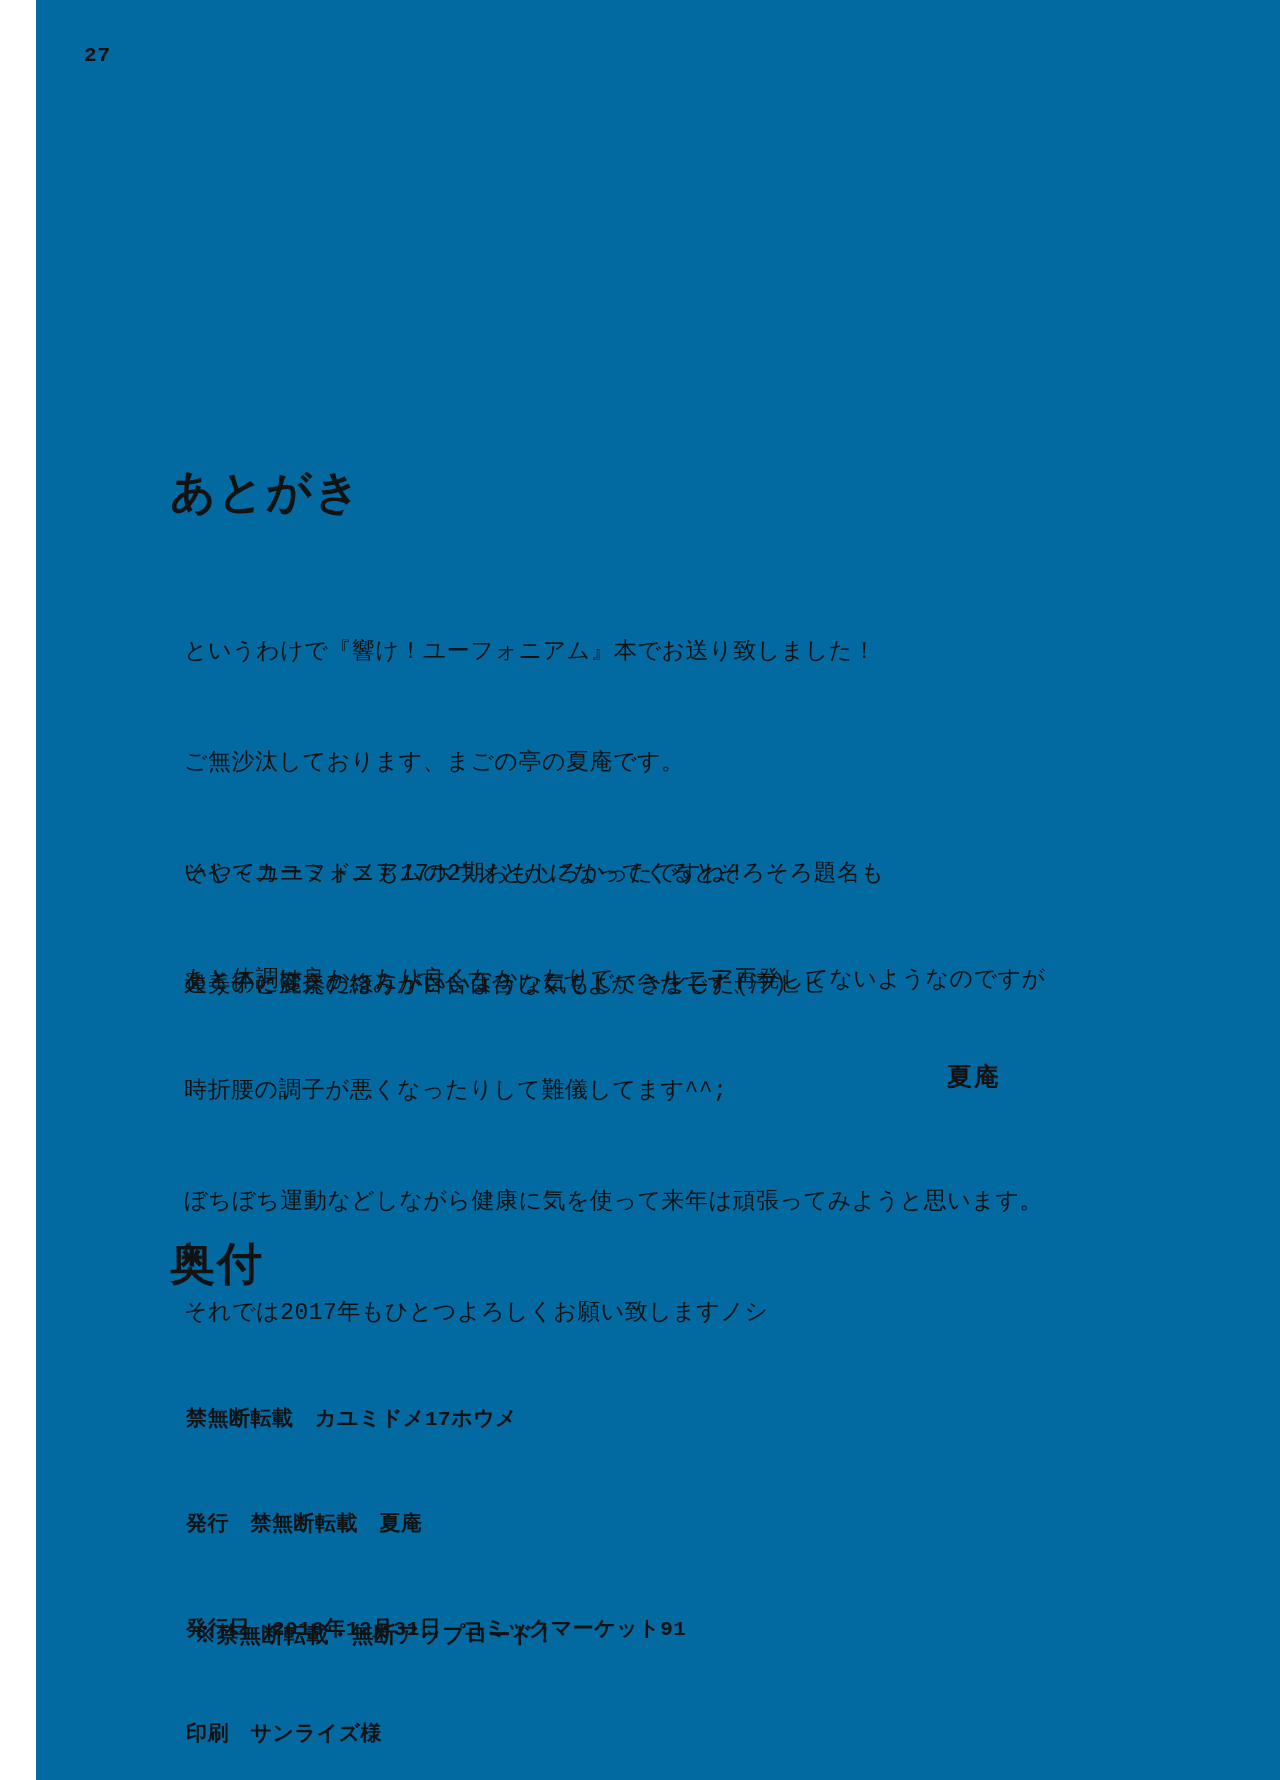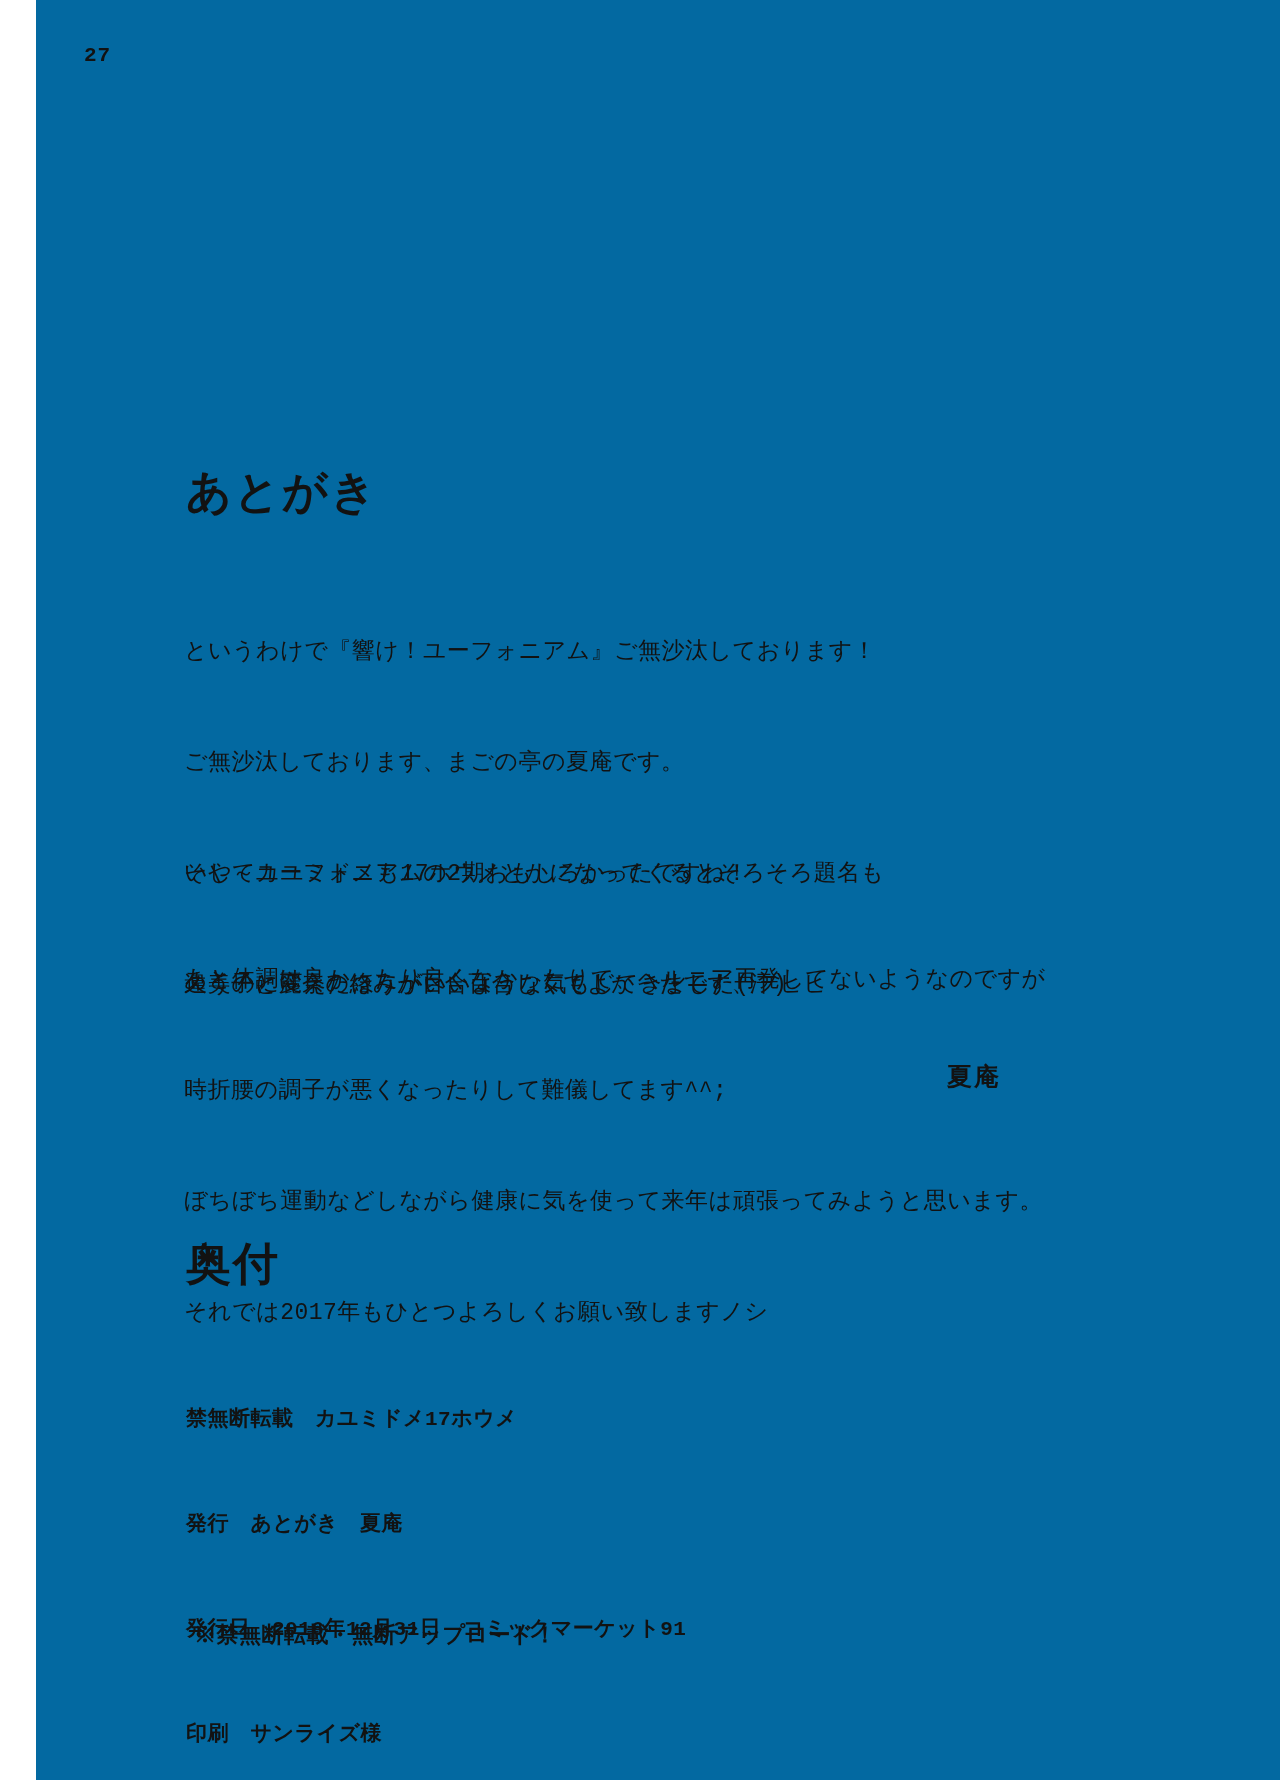--- a/index.html
+++ b/index.html
@@ -20,21 +20,21 @@
   .page-number {
     position: absolute;
     left: 48px;
     top: 44px;
     font-size: 21px;
     font-weight: bold;
     letter-spacing: 1px;
   }
   .section-title {
     position: absolute;
-    left: 150px;
+    left: 134px;
     font-size: 45px;
     font-weight: bold;
     letter-spacing: 2px;
   }
   .afterword-title { top: 462px; }
   .colophon-title  { top: 1234px; }
 
   .body-block {
     position: absolute;
     left: 148px;
@@ -95,21 +95,21 @@
 </head>
 <body>
 
 <div class="page">
 
   <div class="page-number">27</div>
 
   <h1 class="section-title afterword-title" style="margin:0;">あとがき</h1>
 
   <div class="body-block para1">
-    <div>というわけで『響け！ユーフォニアム』ご無沙汰しております！</div>
+    <div>というわけで『響け！ユーフォニアム』本でお送り致しました！</div>
     <div>ご無沙汰しております、まごの亭の夏庵です。</div>
     <div>いや～ユーフォニアムの2期おもしろかったですね！</div>
     <div>久美子と麗奈の絡みが百合百合しくてよかったです、フヒヒ</div>
   </div>
 
   <div class="body-block para2">
     <div>そしてカユミドメも17ホウメとかになってくるとそろそろ題名も</div>
     <div>違うのに変えたほうがいいような気もしてきました(汗)</div>
   </div>
 
@@ -119,21 +119,21 @@
     <div>ぼちぼち運動などしながら健康に気を使って来年は頑張ってみようと思います。</div>
     <div>それでは2017年もひとつよろしくお願い致しますノシ</div>
   </div>
 
   <div class="signature">夏庵</div>
 
   <h1 class="section-title colophon-title" style="margin:0;">奥付</h1>
 
   <div class="colophon-lines">
     <div>禁無断転載　カユミドメ17ホウメ</div>
-    <div>発行　あとがき　夏庵</div>
+    <div>発行　禁無断転載　夏庵</div>
     <div>発行日　2016年12月31日　コミックマーケット91</div>
     <div>印刷　サンライズ様</div>
   </div>
 
 
   <div class="notice">※禁無断転載・無断アップロード！</div>
 
 </div>
 
 </body></html>

